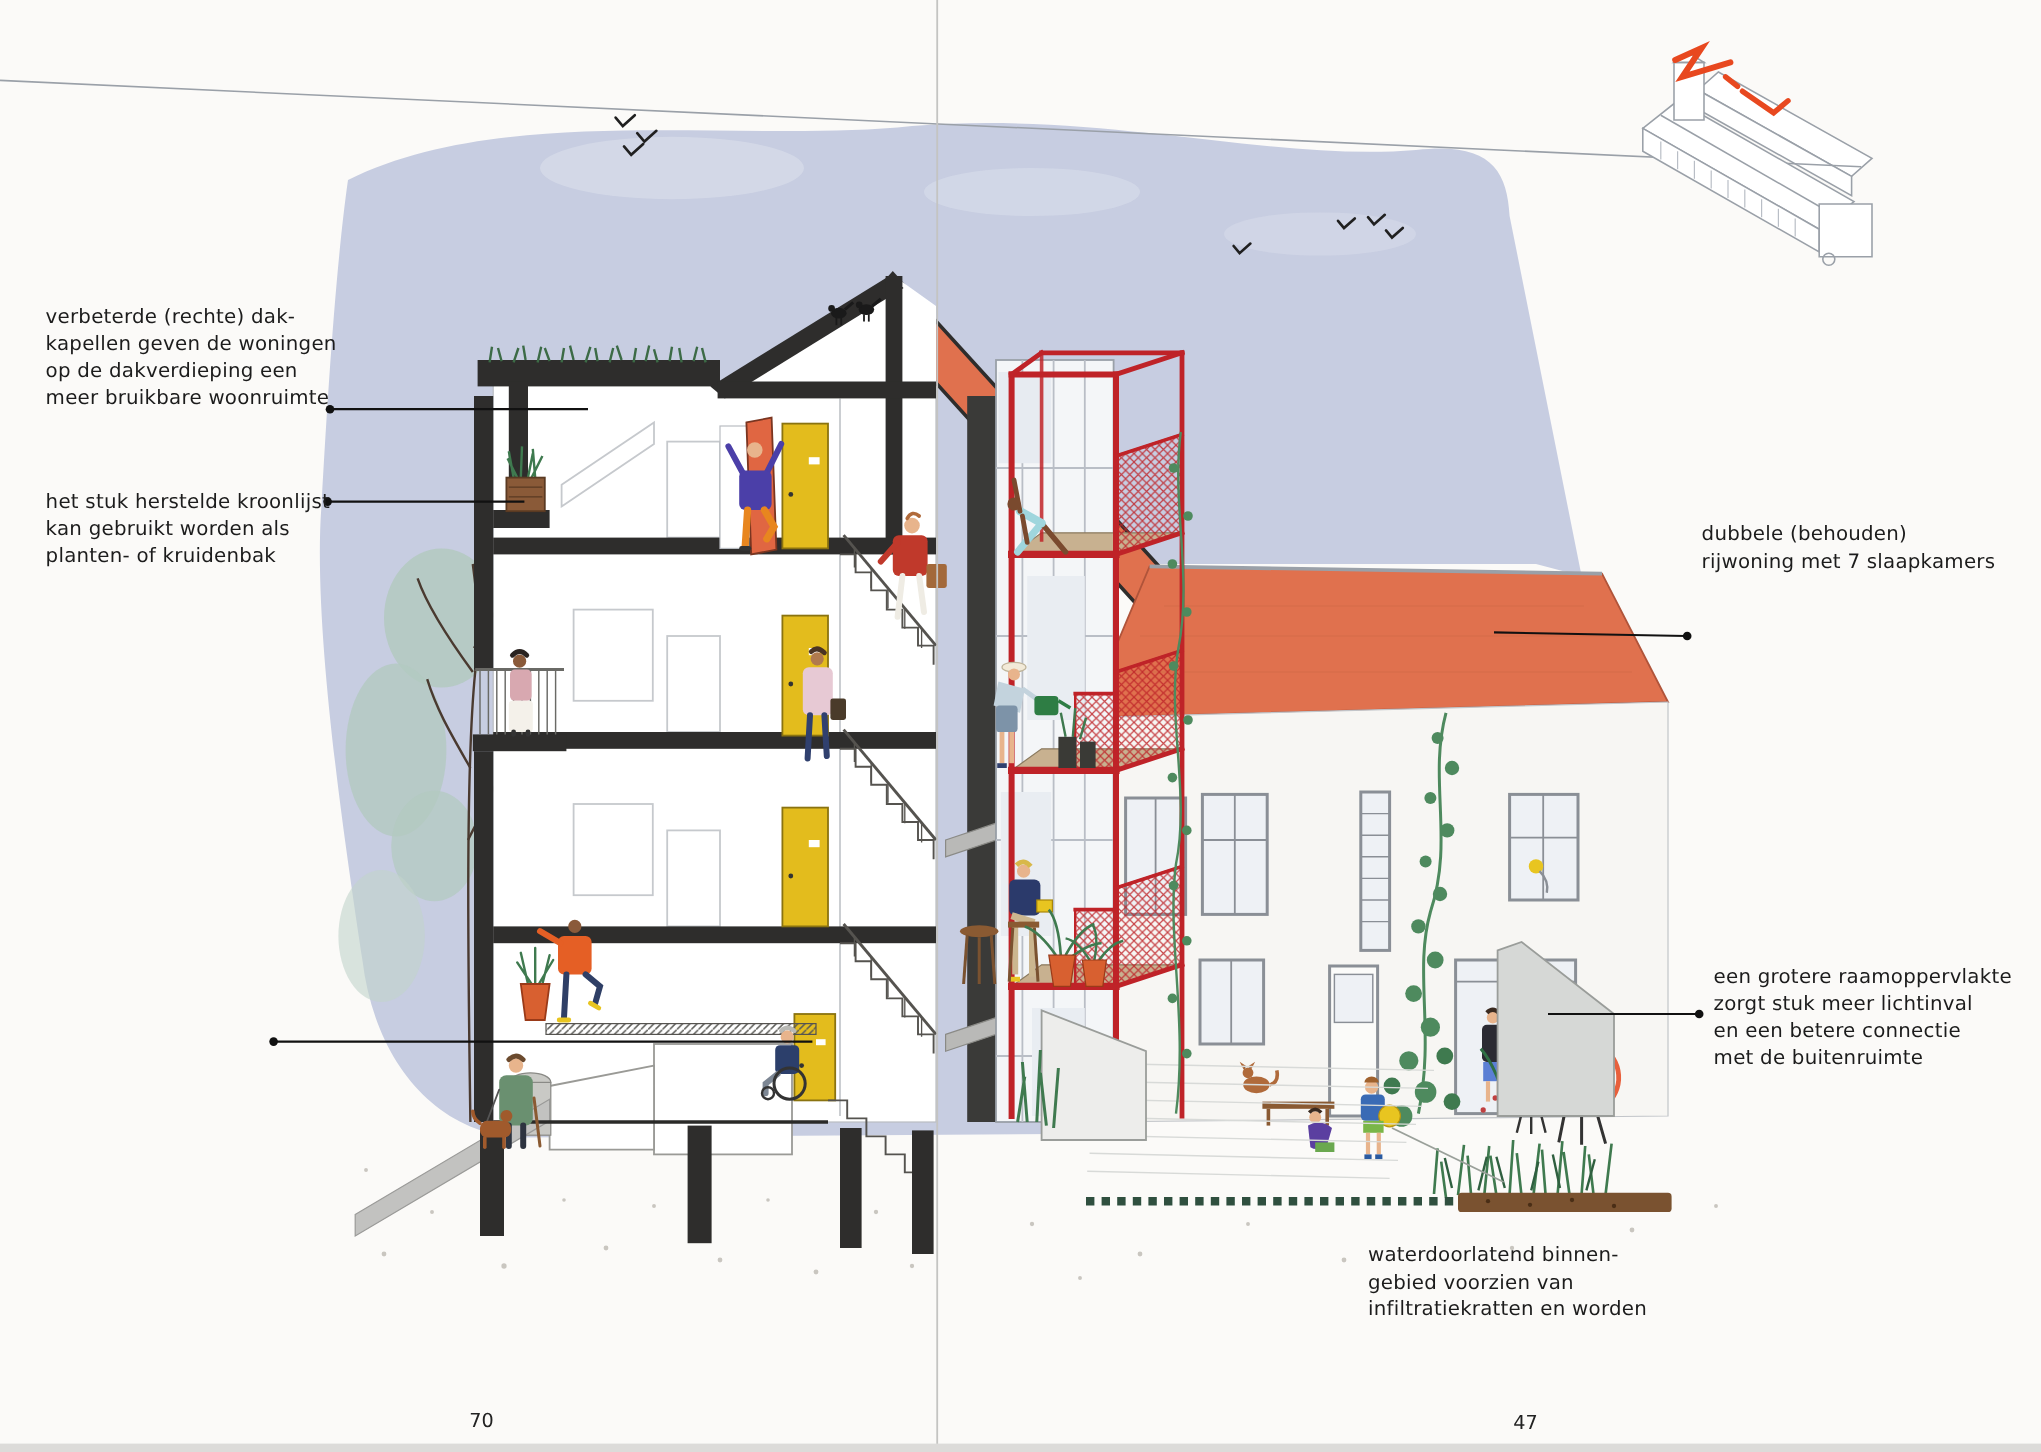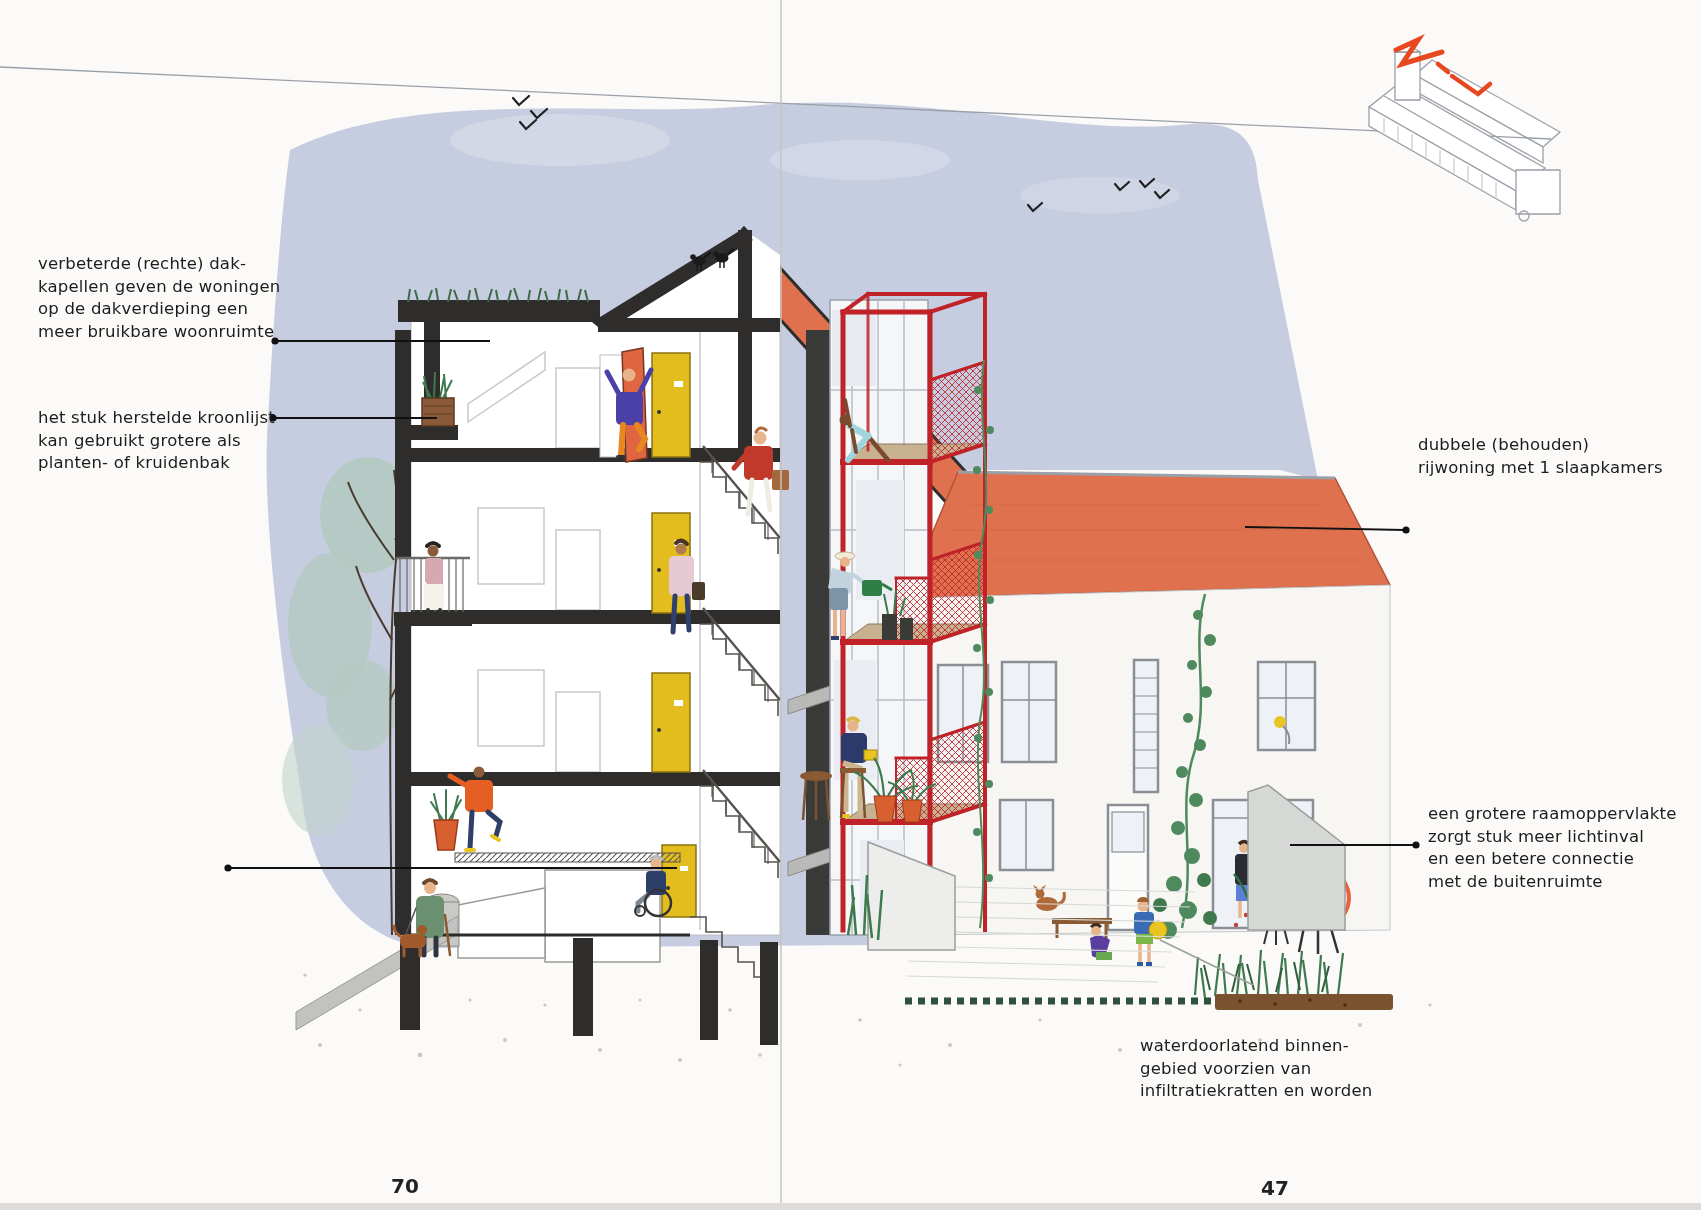--- a/index.html
+++ b/index.html
@@ -7,21 +7,21 @@
     position:relative;width:1701px;height:1210px;overflow:hidden;
     background:var(--paper,#fbfaf8);
     font-family:"DejaVu Sans",sans-serif;
   }
   .spread svg{position:absolute;left:0;top:0;}
   .ann{
     position:absolute;white-space:pre-line;
     font-size:16.5px;line-height:22.5px;letter-spacing:.2px;
     color:var(--ink,#1c1c1c);
   }
-  .pageno{position:absolute;font-size:20px;color:#222;font-weight:bold;}
+  .pageno{position:absolute;font-size:16px;color:#222;}
 </style>
 </head>
 <body>
 
 <div class="spread">
 
 <svg width="1701" height="1210" viewBox="0 0 1701 1210">
   <defs>
     <pattern id="mesh" width="7" height="7" patternUnits="userSpaceOnUse">
       <path d="M0,7 L7,0 M0,0 L7,7" stroke="var(--steel-red,#bf2328)" stroke-width="1" opacity=".85" fill="none"></path>
@@ -659,24 +659,24 @@
 
   <line x1="781" y1="0" x2="781" y2="1210" stroke="#c4c4c2" stroke-width="1.5"></line>
   <rect x="0" y="1203" width="1701" height="7" fill="#dcdbd9"></rect>
 </svg>
 
   <div class="ann" style="left:38px;top:253px;width:250px;">verbeterde (rechte) dak-
 kapellen geven de woningen
 op de dakverdieping een
 meer bruikbare woonruimte</div>
   <div class="ann" style="left:38px;top:407px;width:250px;">het stuk herstelde kroonlijst
-kan gebruikt grotere als
+kan gebruikt worden als
 planten- of kruidenbak</div>
   <div class="ann" style="left:1418px;top:434px;width:270px;">dubbele (behouden)
-rijwoning met 1 slaapkamers</div>
+rijwoning met 7 slaapkamers</div>
   <div class="ann" style="left:1428px;top:803px;width:260px;">een grotere raamoppervlakte
 zorgt stuk meer lichtinval
 en een betere connectie
 met de buitenruimte</div>
   <div class="ann" style="left:1140px;top:1035px;width:260px;">waterdoorlatend binnen-
 gebied voorzien van
 infiltratiekratten en worden</div>
 
   <div class="pageno" style="left:391px;top:1174px;">70</div>
   <div class="pageno" style="left:1261px;top:1176px;">47</div>

